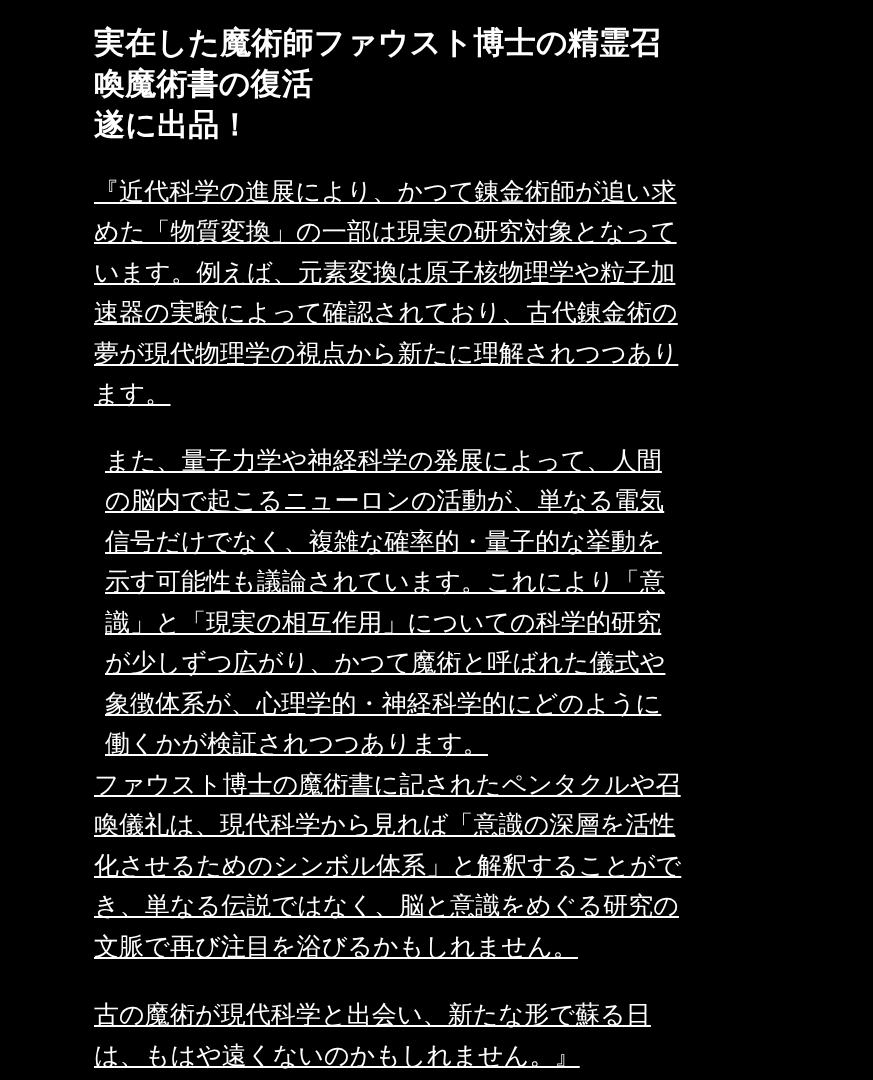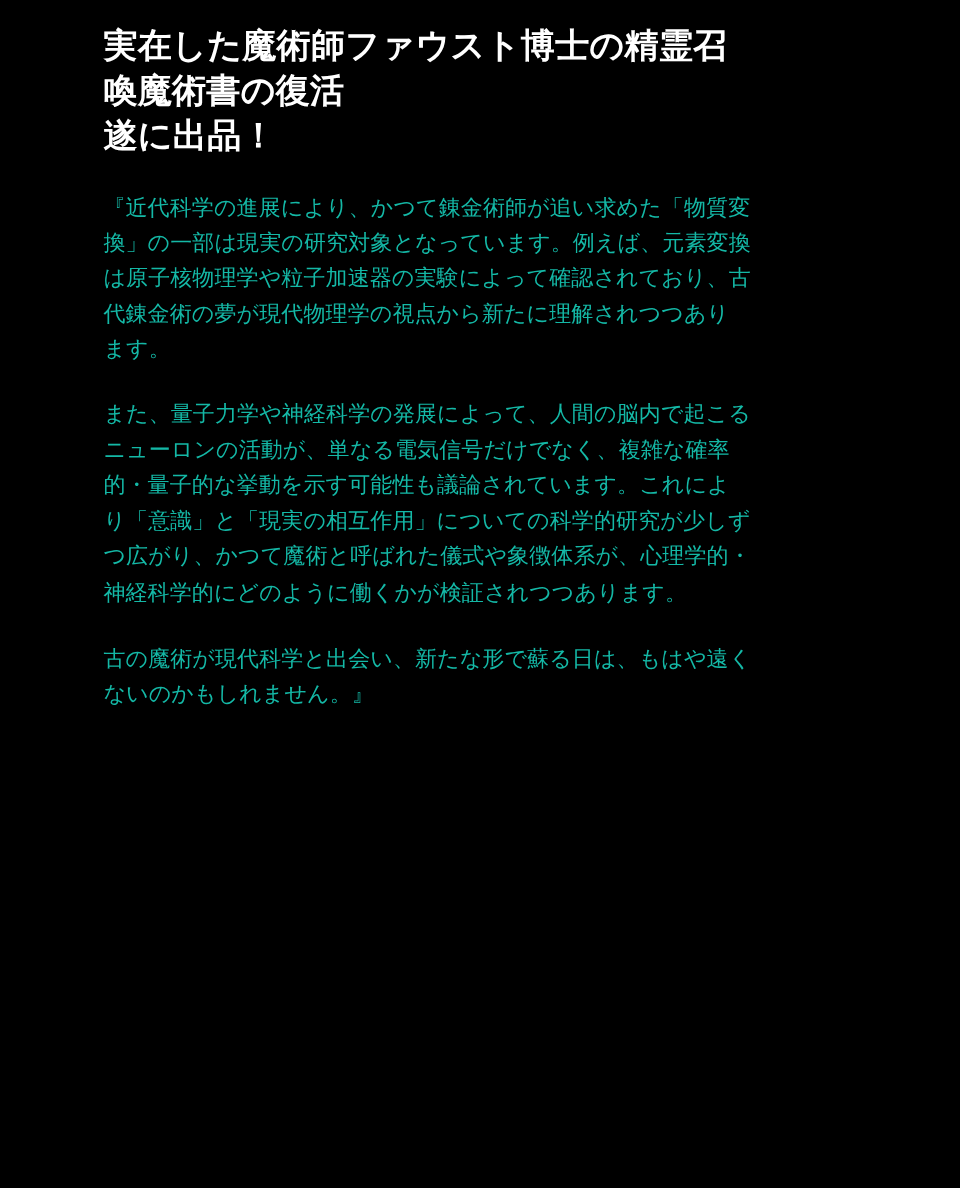--- a/index.html
+++ b/index.html
@@ -24,43 +24,46 @@
   .title {
     font-size: 31px;
     line-height: 1.33;
     font-weight: bold;
     letter-spacing: 0.2px;
     margin: 0 0 26px 0;
     color: #ffffff;
     white-space: pre-line;
   }
   .body-block {
-    font-size: 20px;
+    font-size: 25px;
     line-height: 1.62;
-    color: #14b8a6;
+    color: #ffffff;
     margin: 0 0 26px 0;
     white-space: pre-line;
     letter-spacing: 0.1px;
+    text-decoration: underline;
   }
   .body-block.tight {
     margin-bottom: 0;
+    margin-left: 11px;
   }
   .body-block:last-child {
     margin-bottom: 0;
     margin-top: 28px;
   }
 </style>
 </head>
 <body>
 
 <div class="page">
 
   <h1 class="title">実在した魔術師ファウスト博士の精霊召喚魔術書の復活
 遂に出品！</h1>
 
   <p class="body-block">『近代科学の進展により、かつて錬金術師が追い求めた「物質変換」の一部は現実の研究対象となっています。例えば、元素変換は原子核物理学や粒子加速器の実験によって確認されており、古代錬金術の夢が現代物理学の視点から新たに理解されつつあります。</p>
 
   <p class="body-block tight">また、量子力学や神経科学の発展によって、人間の脳内で起こるニューロンの活動が、単なる電気信号だけでなく、複雑な確率的・量子的な挙動を示す可能性も議論されています。これにより「意識」と「現実の相互作用」についての科学的研究が少しずつ広がり、かつて魔術と呼ばれた儀式や象徴体系が、心理学的・神経科学的にどのように働くかが検証されつつあります。</p>
 
+  <p class="body-block">ファウスト博士の魔術書に記されたペンタクルや召喚儀礼は、現代科学から見れば「意識の深層を活性化させるためのシンボル体系」と解釈することができ、単なる伝説ではなく、脳と意識をめぐる研究の文脈で再び注目を浴びるかもしれません。</p>
 
   <p class="body-block">古の魔術が現代科学と出会い、新たな形で蘇る日は、もはや遠くないのかもしれません。』</p>
 
 </div>
 
 </body></html>

